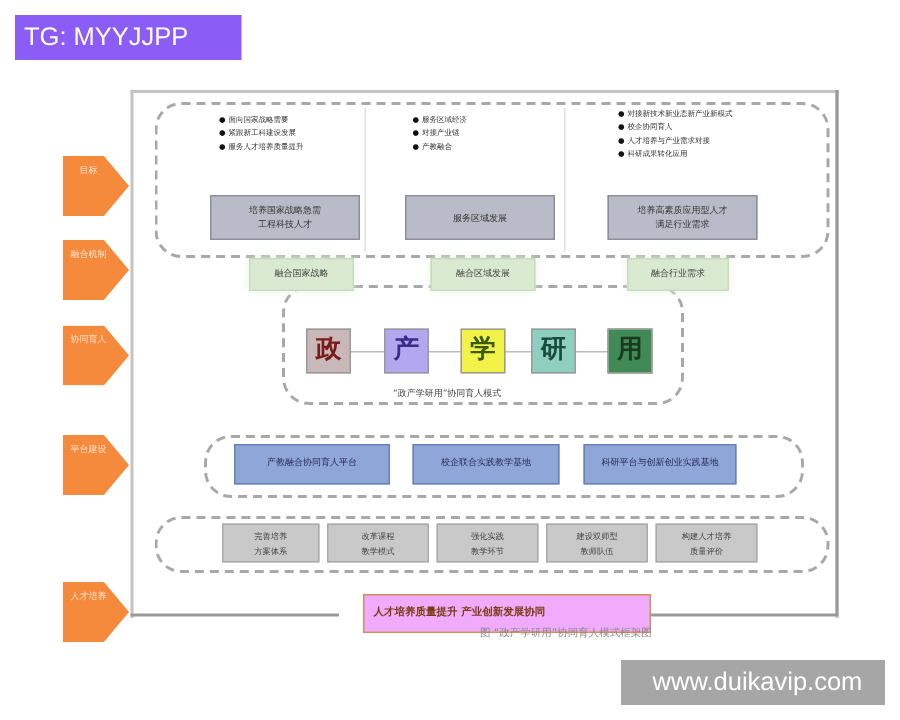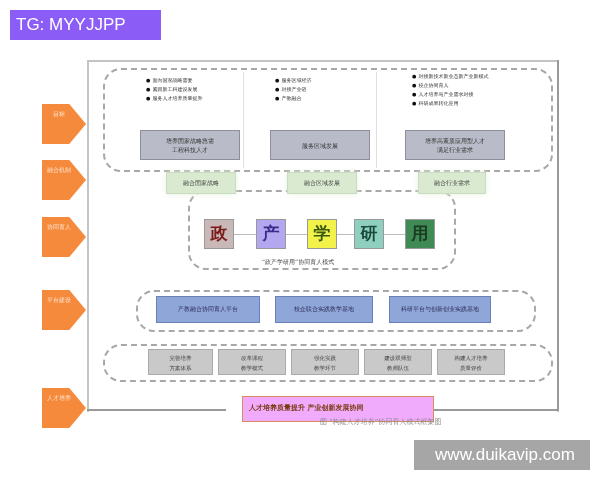--- a/index.html
+++ b/index.html
@@ -162,15 +162,15 @@
 <div class="pill-box" style="left:437px; width:68px;">
   <div>构建人才培养</div>
   <div>质量评价</div>
 </div>
 
 <div class="hline" style="left:87px; top:409px; width:139px;"></div>
 <div class="hline" style="left:418px; top:409px; width:141px;"></div>
 <div class="vline" style="left:557px; top:60px; height:350px;"></div>
 <div class="result-box">人才培养质量提升   产业创新发展协同</div>
 
-<div class="faint-caption">图 “构建人才培养”协同育人模式框架图</div>
+<div class="faint-caption">图 “政产学研用”协同育人模式框架图</div>
 
 <div class="wm-bottom">www.duikavip.com</div>
 
 </body></html>

